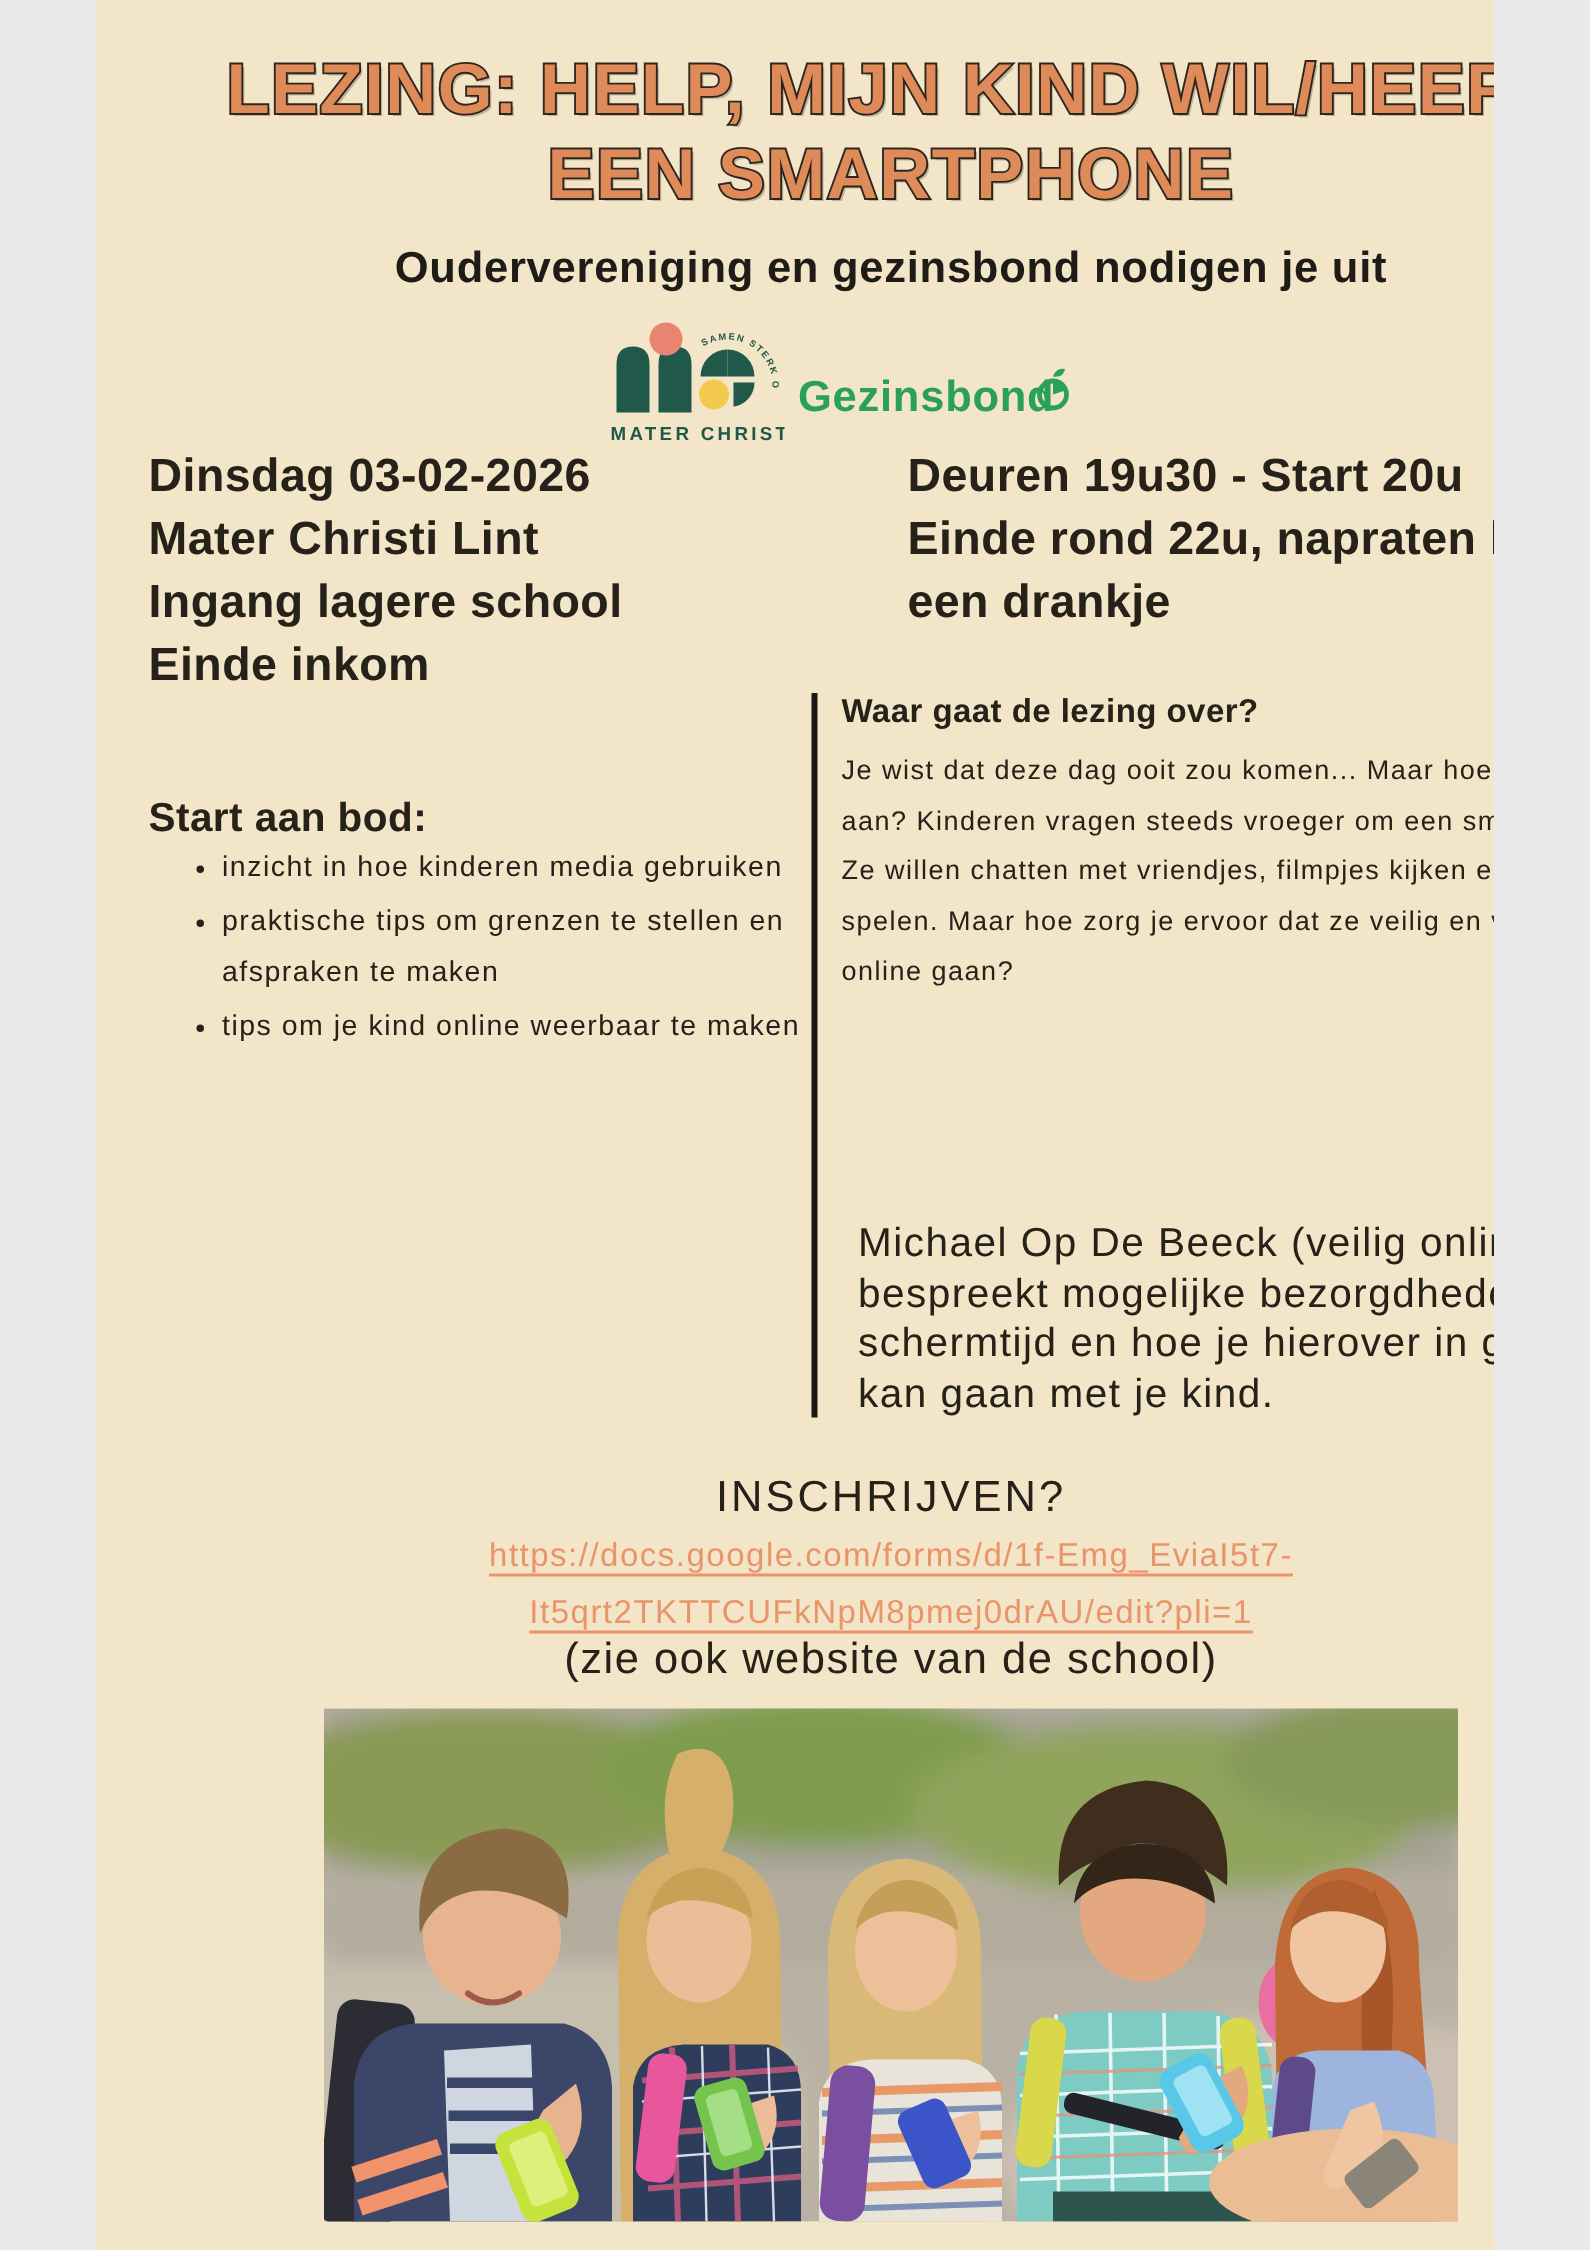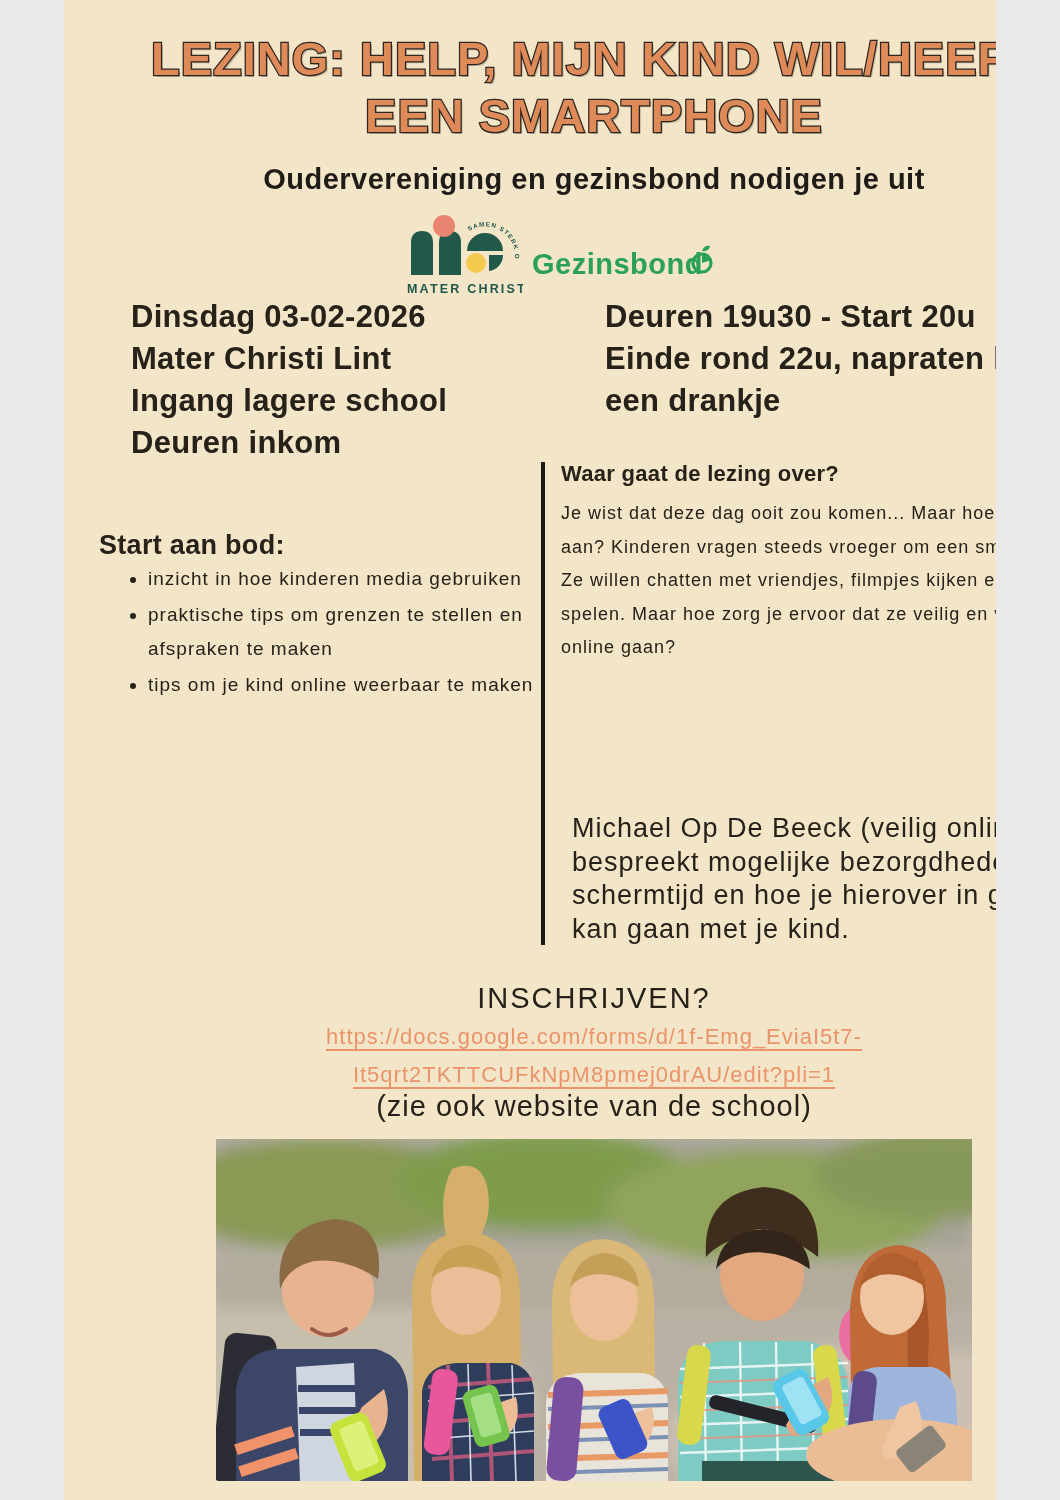--- a/index.html
+++ b/index.html
@@ -36,21 +36,21 @@
     font-weight: 700;
     letter-spacing: 0.5px;
     color: #1f1c17;
   }
   .logo-mc { position: absolute; left: 333px; top: 213px; }
   .logo-gb { position: absolute; left: 466px; top: 243px; }
   .event-details {
     position: absolute; left: 35px; top: 296px;
     width: 440px;
     font-size: 31px; font-weight: 700;
-    line-height: 42px; letter-spacing: 0.3px; margin-left: 32px;
+    line-height: 42px; letter-spacing: 0.3px;
   }
   .schedule {
     position: absolute; left: 495px; top: 296px;
     width: 545px;
     font-size: 31px; font-weight: 700;
     line-height: 42px; letter-spacing: 0.3px; margin-left: 46px;
   }
   .divider {
     position: absolute; left: 477px; top: 462px;
     width: 4px; height: 483px;
@@ -147,21 +147,21 @@
         <path d="M172,20 L172,10 A10,10 0 0 1 181,17 Z" fill="#2BA158"></path>
         <path d="M172,8 Q174,2 180,3 Q179,9 172,8 Z" fill="#2BA158"></path>
       </g>
     </svg>
   </div>
 
   <div class="event-details">
     <div>Dinsdag 03-02-2026</div>
     <div>Mater Christi Lint</div>
     <div>Ingang lagere school</div>
-    <div>Deuren inkom</div>
+    <div>Einde inkom</div>
   </div>
 
   <div class="schedule">
     <div>Deuren 19u30 - Start 20u</div>
     <div>Einde rond 22u, napraten kan met een drankje</div>
   </div>
 
   <div class="divider"></div>
 
   <div class="agenda-heading">Start aan bod:</div>

